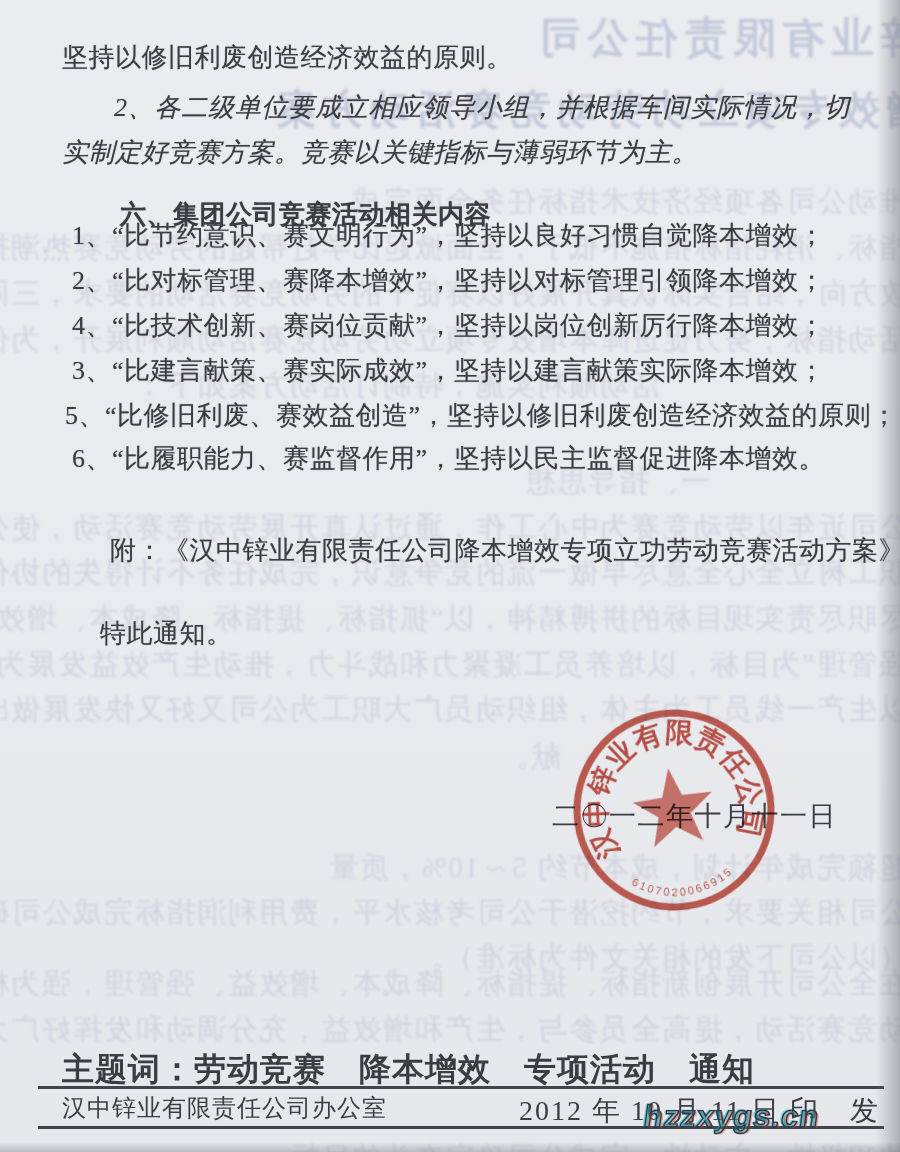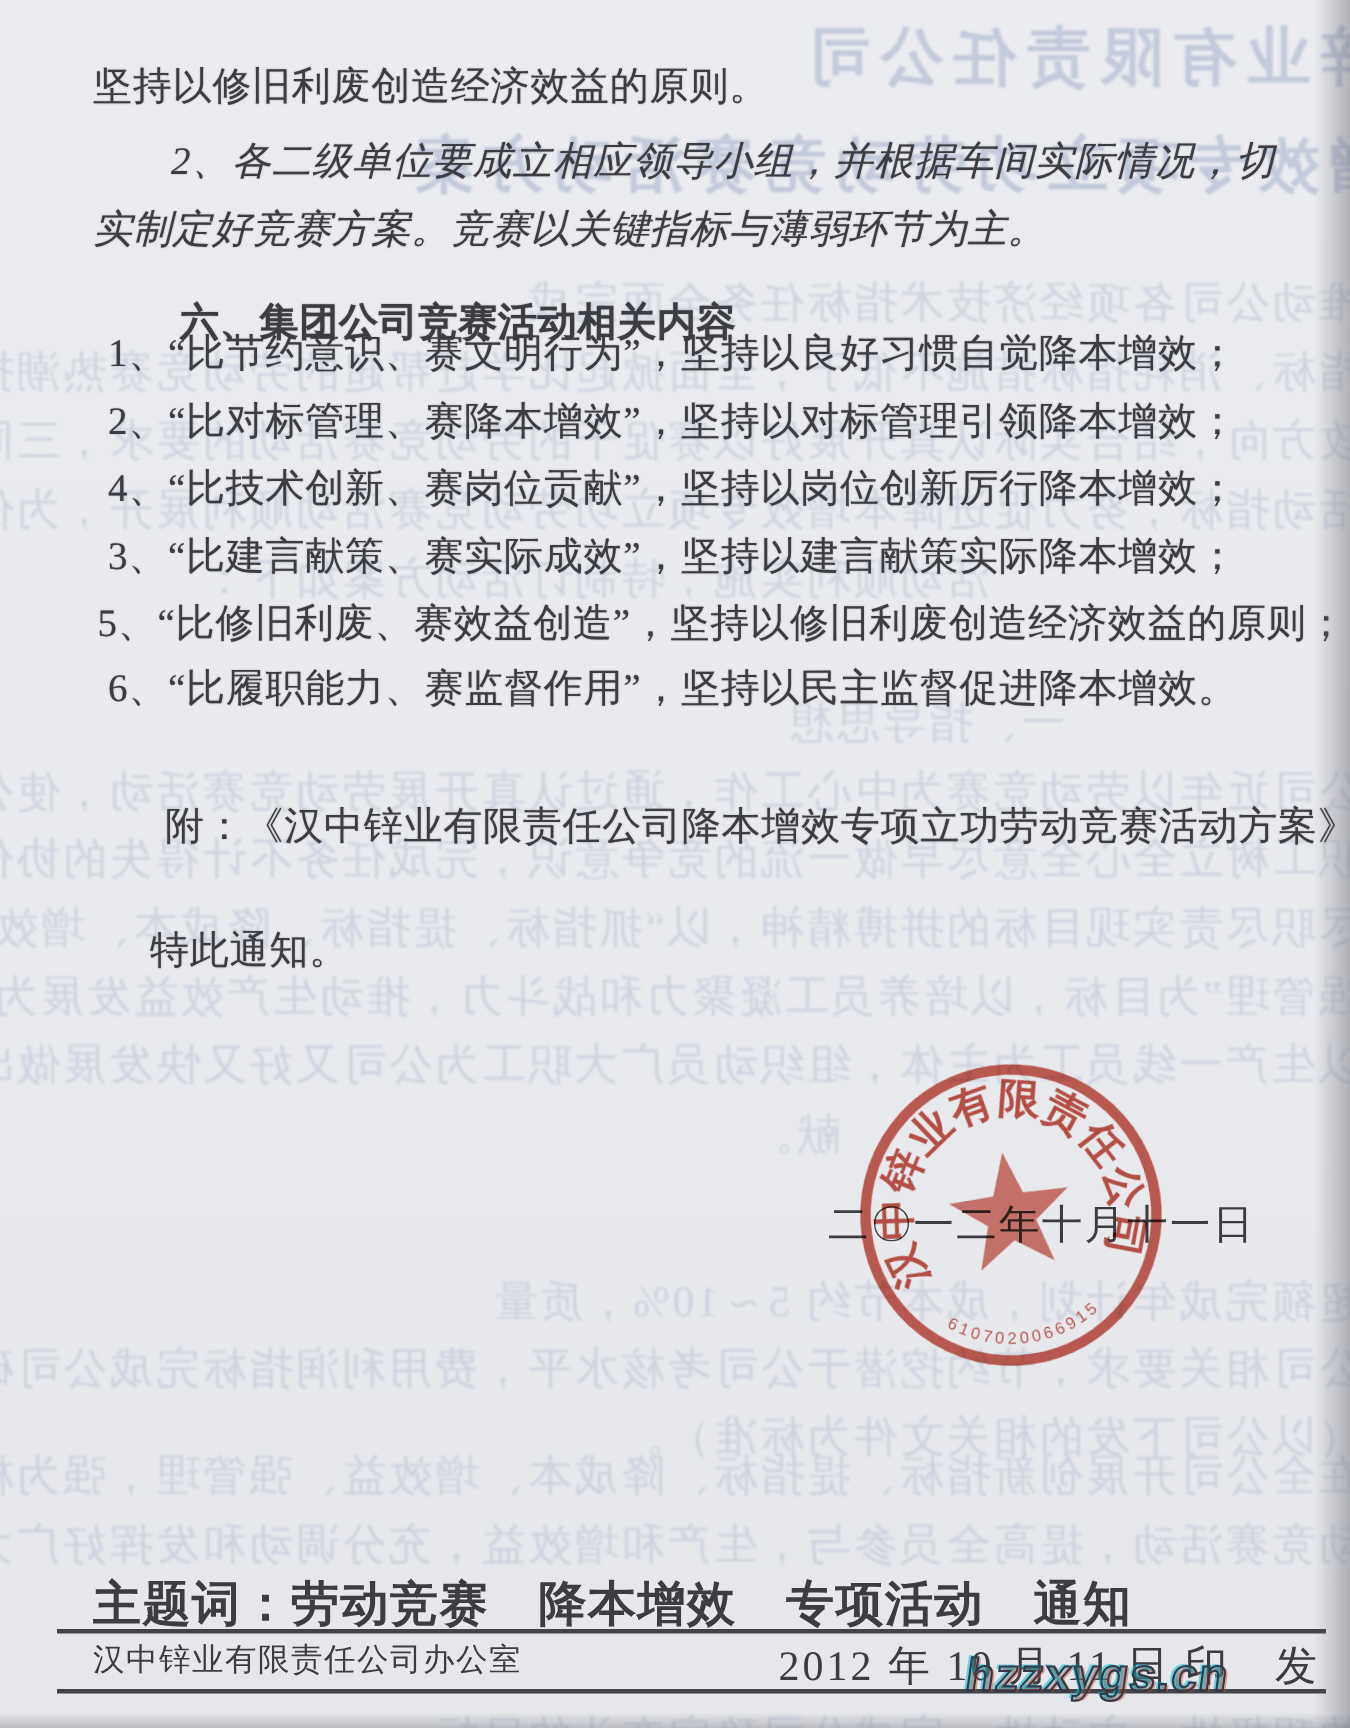--- a/index.html
+++ b/index.html
@@ -35,21 +35,21 @@
     letter-spacing:.5px;
     text-shadow:0 0 1px rgba(58,58,66,.55);
   }
   .para2{width:788px;text-align:justify;text-indent:2em;font-style:italic;}
   .bold{font-weight:700;}
   .item-row{position:absolute;left:72px;white-space:nowrap;}
   .date-line{font-size:27px;letter-spacing:1.5px;white-space:nowrap;}
   
   .rule{position:absolute;left:38px;right:16px;background:#43444a;z-index:2;}
   .subject{font-size:32px;font-weight:700;letter-spacing:1px;white-space:nowrap;}
-  .office{font-size:21px;letter-spacing:1px;white-space:nowrap;}
+  .office{font-size:24px;letter-spacing:1px;white-space:nowrap;}
   .printdate{font-size:28px;letter-spacing:2px;white-space:nowrap;}
   
   .watermark{
     position:absolute;left:644px;top:1099px;z-index:4;
     font-family:"Liberation Sans","DejaVu Sans",sans-serif;
     font-size:31px;font-weight:700;letter-spacing:1px;
     transform:skewX(-8deg);
     color:rgba(35,40,55,.15);
     -webkit-text-stroke:1.4px #323848;
     text-shadow:-2px -1px 0 rgba(0,190,210,.55),2px 1px 0 rgba(205,70,45,.45);

